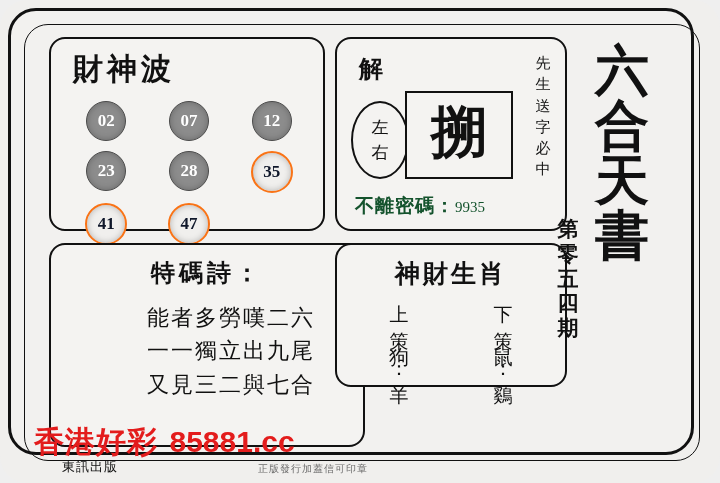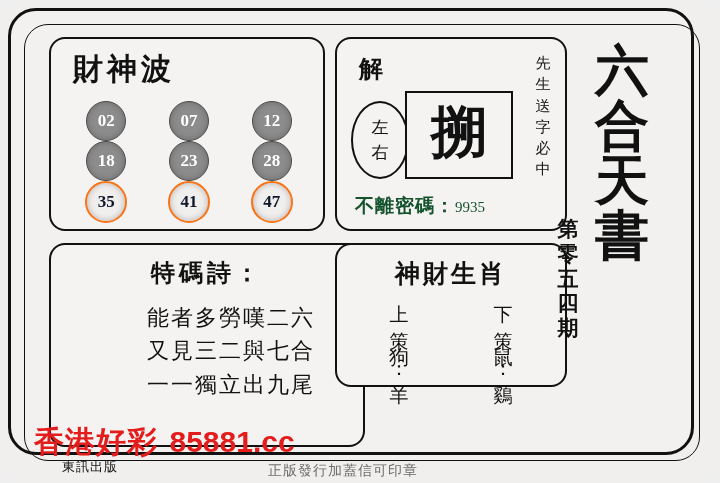--- a/index.html
+++ b/index.html
@@ -61,20 +61,21 @@
   #box-zodiac{left:324px;top:232px;width:232px;height:144px;}
 
   
   .cs-title{
     position:absolute;left:22px;top:10px;
     font-size:30px;font-weight:bold;letter-spacing:4px;color:#111;
   }
   .ball-grid{
     position:absolute;left:14px;top:62px;width:248px;
     display:grid;grid-template-columns:repeat(3,1fr);
+    row-gap:10px;
   }
   .ball{
     width:38px;height:38px;border-radius:50%;
     background:#8c8c8c;
     color:#fff;
     border:1px solid #4a4a4a;
     display:flex;align-items:center;justify-content:center;
     font-size:17px;font-weight:bold;
     font-family:"Liberation Serif", serif;
     margin:0 auto;
@@ -159,39 +160,38 @@
   }
   .watermark .num{
     font-family:"Liberation Sans", sans-serif;
     letter-spacing:0px;
   }
   .pub{
     position:absolute;left:62px;top:458px;
     font-size:13px;color:#111;letter-spacing:1px;
   }
   .footnote{
-    position:absolute;left:268px;top:462px;
-    font-size:14px;color:#6d6d6d;letter-spacing:1px;
+    position:absolute;left:258px;top:462px;
+    font-size:10px;color:#6d6d6d;letter-spacing:1px;
   }
 </style>
 </head>
 <body>
 
 <div class="page">
 
   <div class="outer">
     <div class="outer2"></div>
 
     <div class="box" id="box-balls">
       <div class="cs-title">財神波</div>
       <div class="ball-grid">
         <div class="ball">02</div>
         <div class="ball">07</div>
         <div class="ball">12</div>
-        <div class="ball">18</div>
         <div class="ball">23</div>
         <div class="ball">28</div>
         <div class="ball hollow">35</div>
         <div class="ball hollow">41</div>
         <div class="ball hollow">47</div>
       </div>
     </div>
 
     <div class="box" id="box-solve">
       <div class="solve-label">解</div>
@@ -214,22 +214,22 @@
 
       <div class="secret">
         <span>不離密碼：</span><span class="num">9935</span>
       </div>
     </div>
 
     <div class="box" id="box-poem">
       <div class="poem-title">特碼詩：</div>
       <div class="poem-lines">
         <div>能者多勞嘆二六</div>
+        <div>一一獨立出九尾</div>
         <div>又見三二與七合</div>
-        <div>一一獨立出九尾</div>
       </div>
     </div>
 
     <div class="box" id="box-zodiac">
       <div class="z-title">神財生肖</div>
       <div class="z-cols">
         <div class="z-col">
           <span>上</span>
           <span>策</span>
           <span>：</span>

